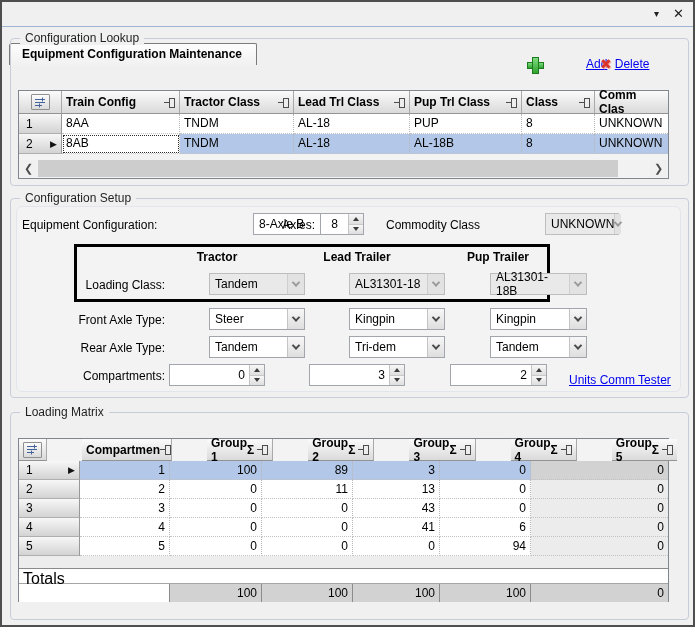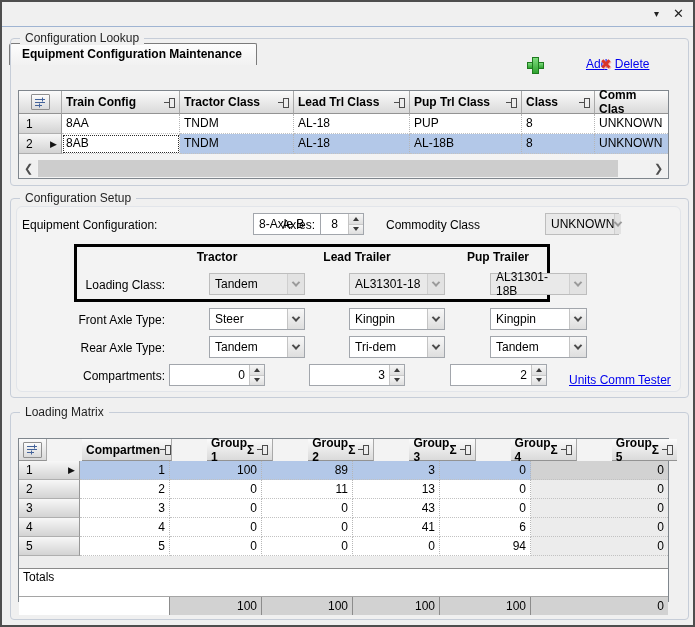--- a/index.html
+++ b/index.html
@@ -87,21 +87,21 @@
   .spin .sbtns div { flex:1; display:flex; align-items:center; justify-content:center; background:linear-gradient(#F7F7F7,#DEDEDE); }
   .spin .sbtns div:first-child { border-bottom:1px solid #C9C9C9; }
   .tri-up   { width:0; height:0; border-left:3px solid transparent; border-right:3px solid transparent; border-bottom:4px solid #3A3A3A; }
   .tri-down { width:0; height:0; border-left:3px solid transparent; border-right:3px solid transparent; border-top:4px solid #3A3A3A; }
 
   .black-box { position:absolute; border:3px solid #000; }
   .bb-hdr { position:absolute; top:3px; width:96px; text-align:center; font-weight:bold; font-size:12px; }
 
   
   .totals-wrap { border-top:1px solid #8A8A8A; background:#FFF; }
-  .totals-label { height:28px; padding:1px 0 0 4px; font-size:12px; border-bottom:1px solid #A5A5A5; background:#FFF; }
+  .totals-label { height:15px; padding:1px 0 0 4px; font-size:16px; border-bottom:1px solid #A5A5A5; background:#FFF; }
   .totals-cells { display:flex; height:18px; }
   .tcell { border-right:1px solid #8C8C8C; background:#D2D2D2; font-size:12px; padding:2px 4px 0 4px; text-align:right; }
   .tcell.white { background:#FFF; }
   .mx-filler { height:12px; background:#EDEDED; }
 </style>
 </head>
 <body>
 
 <div class="window">
 

